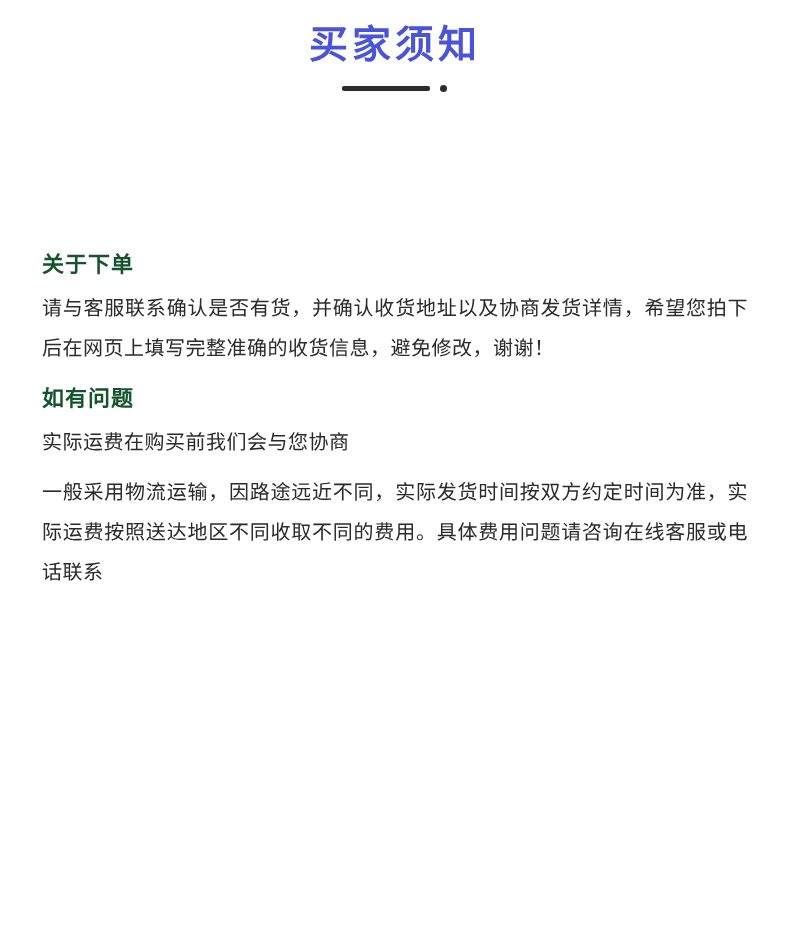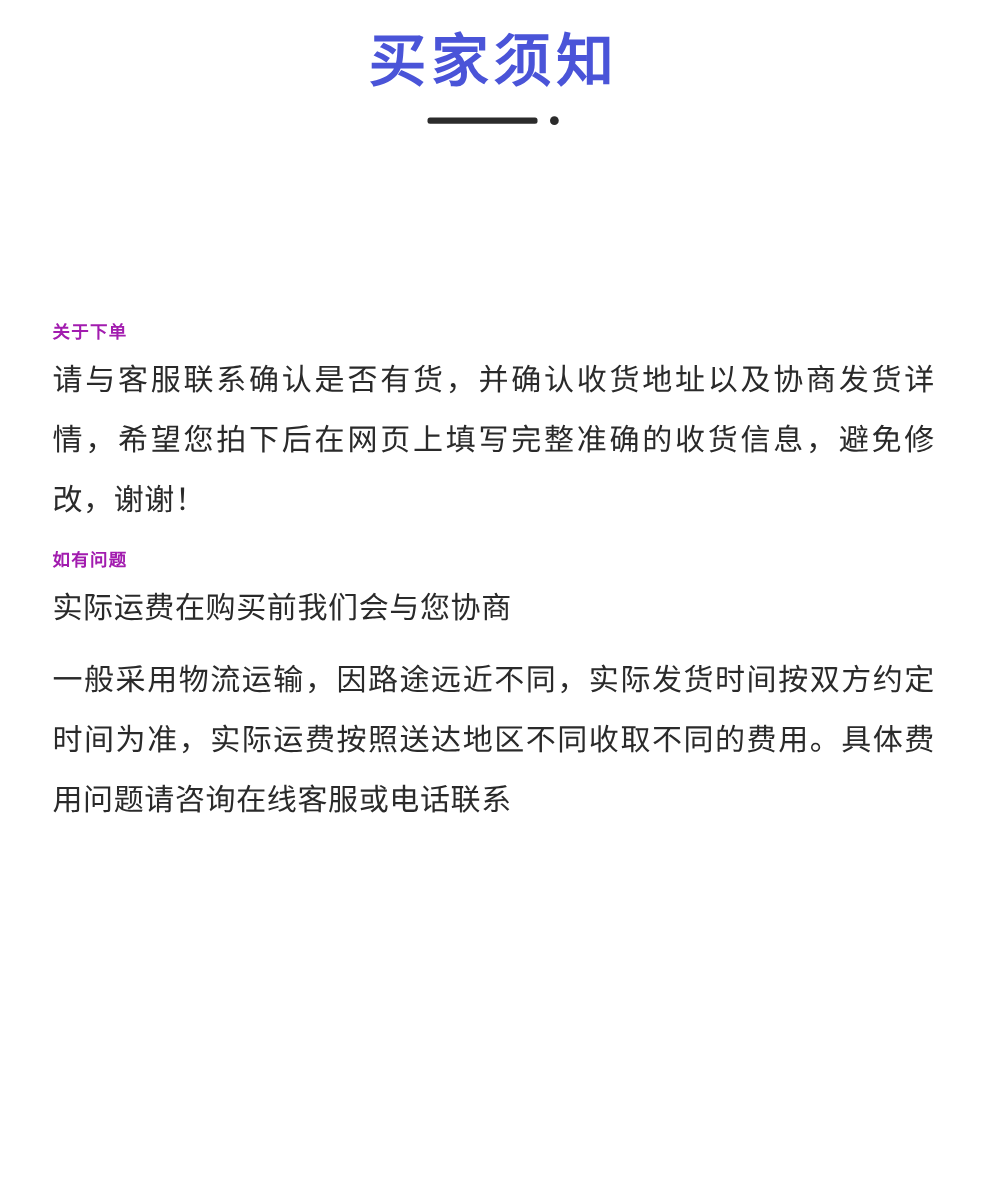--- a/index.html
+++ b/index.html
@@ -22,21 +22,21 @@
     box-sizing: border-box;
     position: relative;
   }
 
   
   .header {
     padding-top: 22px;
     text-align: center;
   }
   .header-title {
-    font-size: 46px;
+    font-size: 39px;
     line-height: 1.18;
     font-weight: 700;
     letter-spacing: 4px;
     color: #4a54d8;
     font-family: "DejaVu Sans", "Liberation Sans", sans-serif;
   }
   .header-rule {
     margin: 14px auto 0;
     width: 130px;
     height: 14px;
@@ -63,29 +63,29 @@
 
   
   .content {
     padding: 0 42px;
     margin-top: 148px;
   }
   .section {
     margin-bottom: 4px;
   }
   .section-title {
-    font-size: 14px;
+    font-size: 22px;
     font-weight: 700;
-    color: #a21caf;
+    color: #14532d;
     letter-spacing: 1px;
     line-height: 1.9;
     margin: 0 0 2px 0;
   }
   .section-body {
-    font-size: 24px;
+    font-size: 20px;
     color: #2a2a2a;
     line-height: 2.0;
     letter-spacing: 0.5px;
     margin: 0 0 10px 0;
     text-align: justify;
     text-justify: inter-ideograph;
   }
 </style>
 </head>
 <body>

